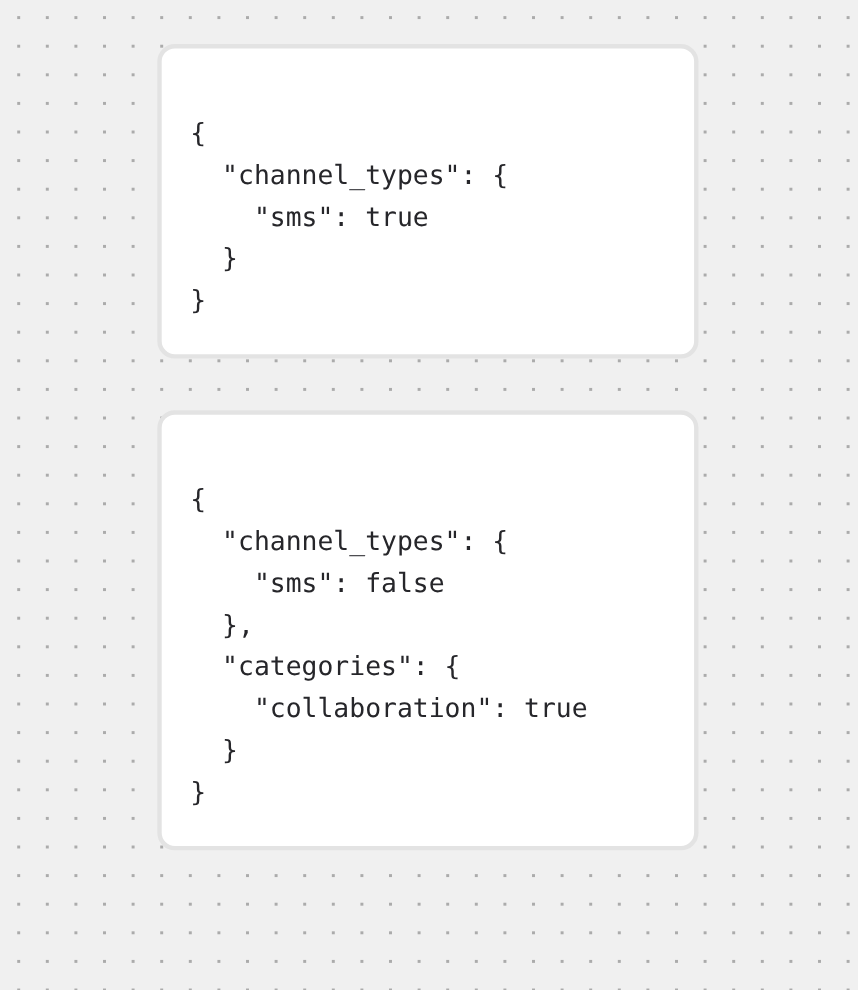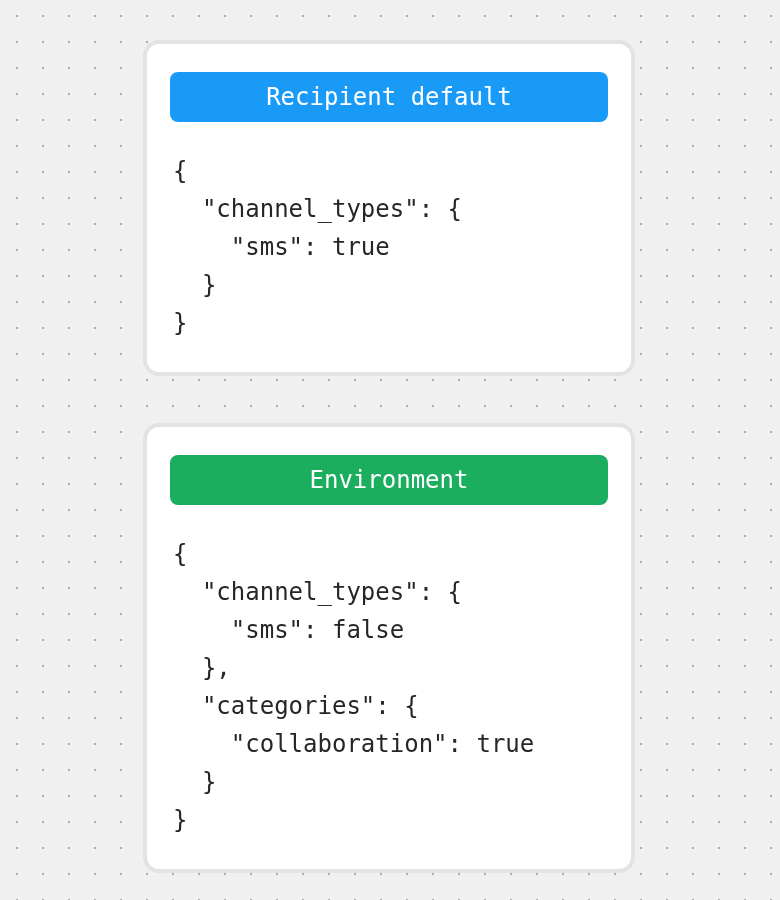--- a/index.html
+++ b/index.html
@@ -53,30 +53,28 @@
     white-space: pre;
     font-family: "DejaVu Sans Mono", "Liberation Mono", monospace;
   }
 </style>
 </head>
 <body>
 
 <div class="cards-wrap">
 
   <div class="card">
-    <div class="card-header" style="background: rgb(26, 154, 247);">Recipient default</div>
     <pre class="code-block">{
   "channel_types": {
     "sms": true
   }
 }</pre>
   </div>
 
   <div class="card">
-    <div class="card-header" style="background: rgb(27, 174, 94);">Environment</div>
     <pre class="code-block">{
   "channel_types": {
     "sms": false
   },
   "categories": {
     "collaboration": true
   }
 }</pre>
   </div>
 

